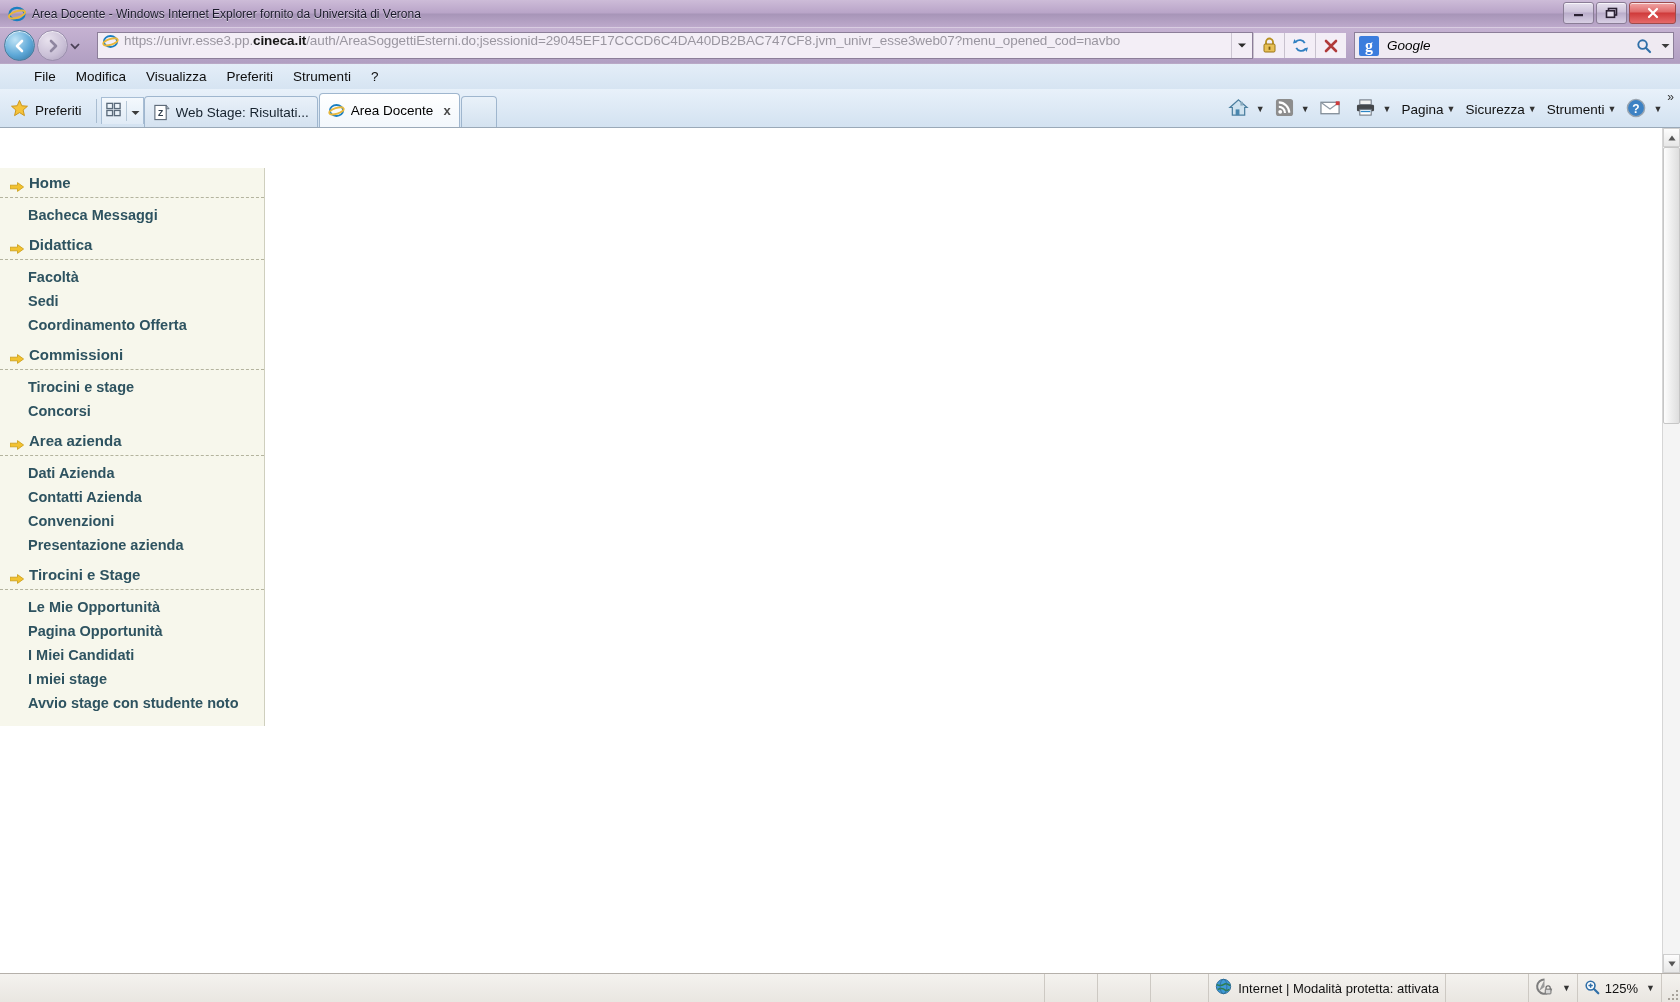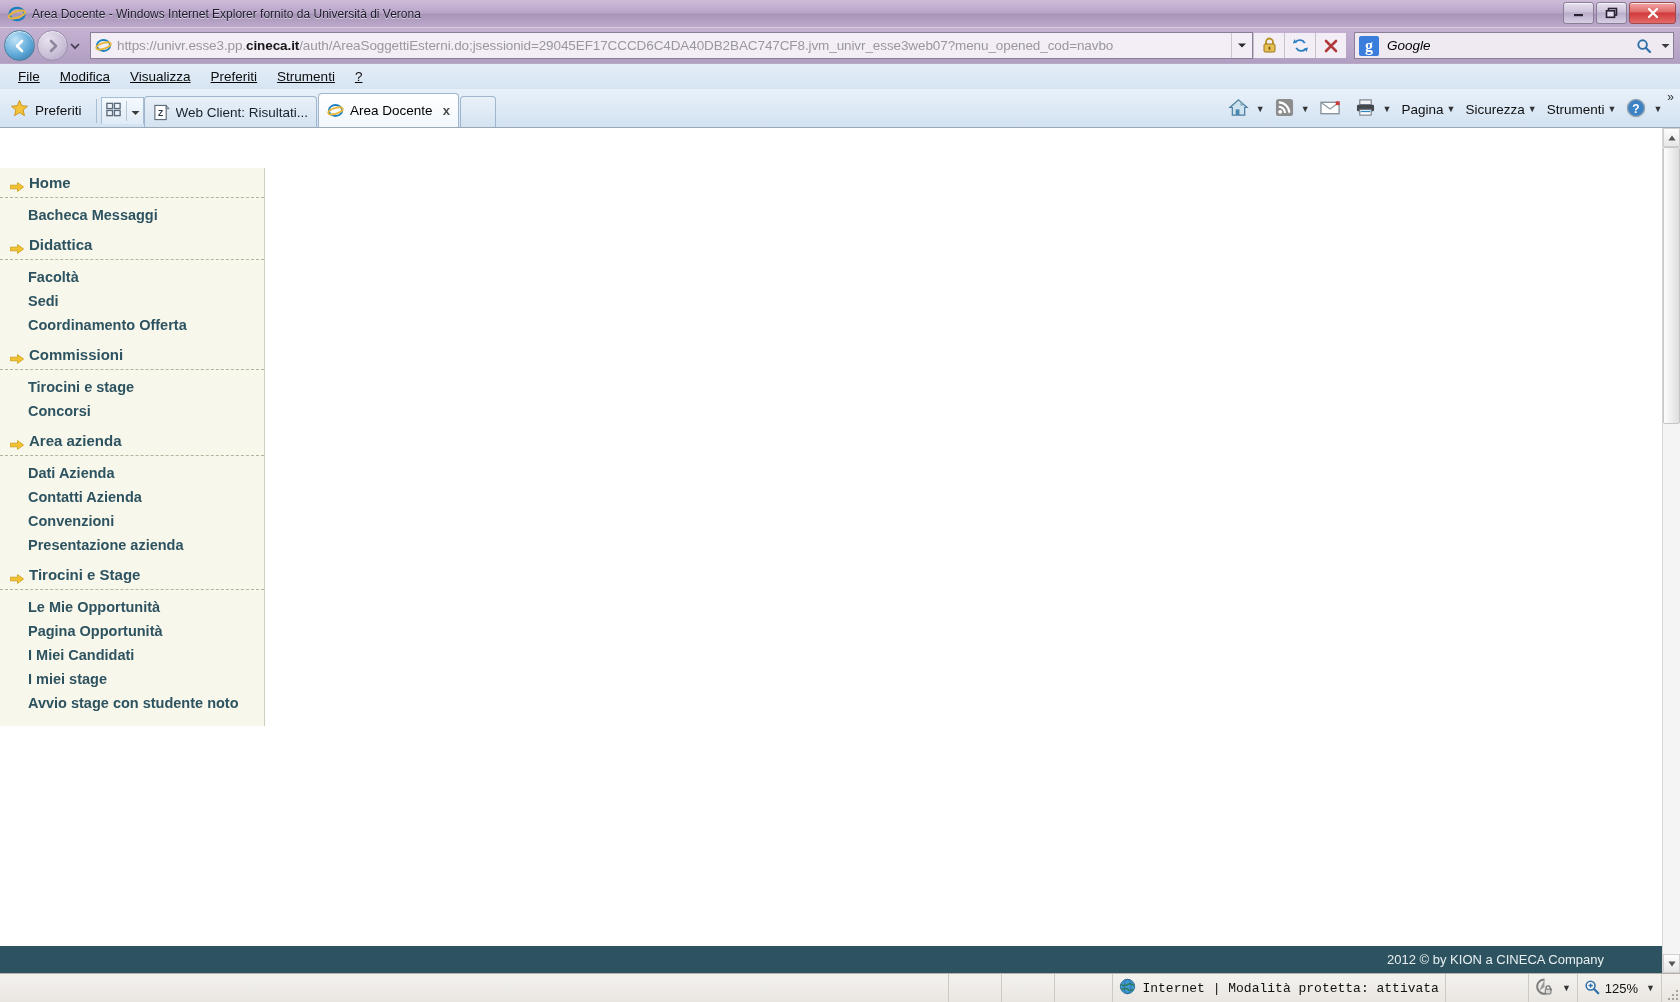--- a/index.html
+++ b/index.html
@@ -97,22 +97,21 @@
     width: 14px;
     display: flex; align-items: center; justify-content: center;
     flex: none;
   }
   .urlbox {
     flex: 1 1 auto;
     height: 25px;
     background: #f3eef6;
     border: 1px solid #8c7e99;
     display: flex;
-    align-items: center;
-    margin-left: 8px;
+    margin-left: 15px;
     min-width: 0;
     position: relative;
   }
   .urlbox .ie-mini { width: 17px; height: 17px; margin: 0 5px 0 4px; flex: none;}
   .url-text {
     font-size: 13.5px;
     color: #9a96a0;
     white-space: nowrap;
     overflow: hidden;
     flex: 1 1 auto;
@@ -164,23 +163,22 @@
   }
   .search-go { width: 26px; display:flex;align-items:center;justify-content:center;flex:none;}
   .search-caret { width: 16px; display:flex;align-items:center;justify-content:center;flex:none;}
 
   
   .menubar {
     height: 25px;
     display: flex;
     align-items: center;
     background: linear-gradient(180deg, #e4eef8 0%, #d6e4f2 100%);
-    padding-left: 8px;
+    padding-left: 24px;
     border-top: 1px solid #b9a9c6;
-    text-decoration: underline;
   }
   .menubar .mi {
     font-size: 13.5px;
     color: #0d0d0d;
     padding: 2px 10px;
     white-space: nowrap;
   }
 
   
   .tabrow {
@@ -379,21 +377,20 @@
     height: 100%;
     border-right: 1px solid #cdc9c3;
     display: flex;
     align-items: center;
     padding: 0 6px;
   }
   .statusbar .grow { flex: 1 1 auto; border-right: 1px solid #cdc9c3;}
   .status-zone {
     display: flex; align-items: center; gap: 6px;
     padding: 0 10px;
-    font-family: Liberation Mono, monospace;
   }
   .statusbar .right {
     margin-left: auto;
     display: flex; align-items: center; height: 100%;
   }
   .zoomseg { display: flex; align-items: center; gap: 5px; padding: 0 8px; height: 100%;}
   .grip {
     width: 18px; height: 100%;
     display: flex; align-items: flex-end; justify-content: flex-end;
   }
@@ -539,21 +536,21 @@
     </div>
 
     <div class="tab">
       <span class="ticon">
         <svg width="17" height="17" viewBox="0 0 18 18">
           <rect x="2" y="1.5" width="12" height="15" fill="#ffffff" stroke="#5d6a78" stroke-width="1.2"></rect>
           <path d="M14 1.5 L14 5 L17 5 Z" fill="#d6dde4" stroke="#5d6a78" stroke-width="1"></path>
           <text x="8" y="12.5" font-family="Liberation Sans, sans-serif" font-size="9" font-weight="bold" fill="#2b3a48" text-anchor="middle">Z</text>
         </svg>
       </span>
-      <span class="tlabel">Web Client: Risultati...</span>
+      <span class="tlabel">Web Stage: Risultati...</span>
     </div>
 
     <div class="tab active">
       <span class="ticon">
         <svg width="17" height="17" viewBox="0 0 18 18">
           <ellipse cx="9" cy="9" rx="7" ry="5.8" fill="none" stroke="#1a7fc1" stroke-width="2"></ellipse>
           <ellipse cx="9" cy="9.4" rx="8" ry="3" fill="none" stroke="#e8b73a" stroke-width="1.8" transform="rotate(-18 9 9.4)"></ellipse>
         </svg>
       </span>
       <span class="tlabel">Area Docente</span>
@@ -708,23 +705,20 @@
               <a class="navlink" href="#">I Miei Candidati</a>
               <a class="navlink" href="#">I miei stage</a>
               <a class="navlink" href="#">Avvio stage con studente noto</a>
             </div>
 
           </div>
         </div>
       </div>
 
       <div class="footpad"></div>
-      <div class="sitefooter">
-        <span>2012 © by KION a CINECA Company</span>
-      </div>
     </div>
 
     <div class="vscroll">
       <div class="sbtn">
         <svg width="8" height="6" viewBox="0 0 8 6">
             <path d="M4 0.5 L7.6 5.5 L0.4 5.5 Z" fill="#555"></path>
           </svg>
       </div>
       <div class="strack">
         <div class="sthumb"></div>

